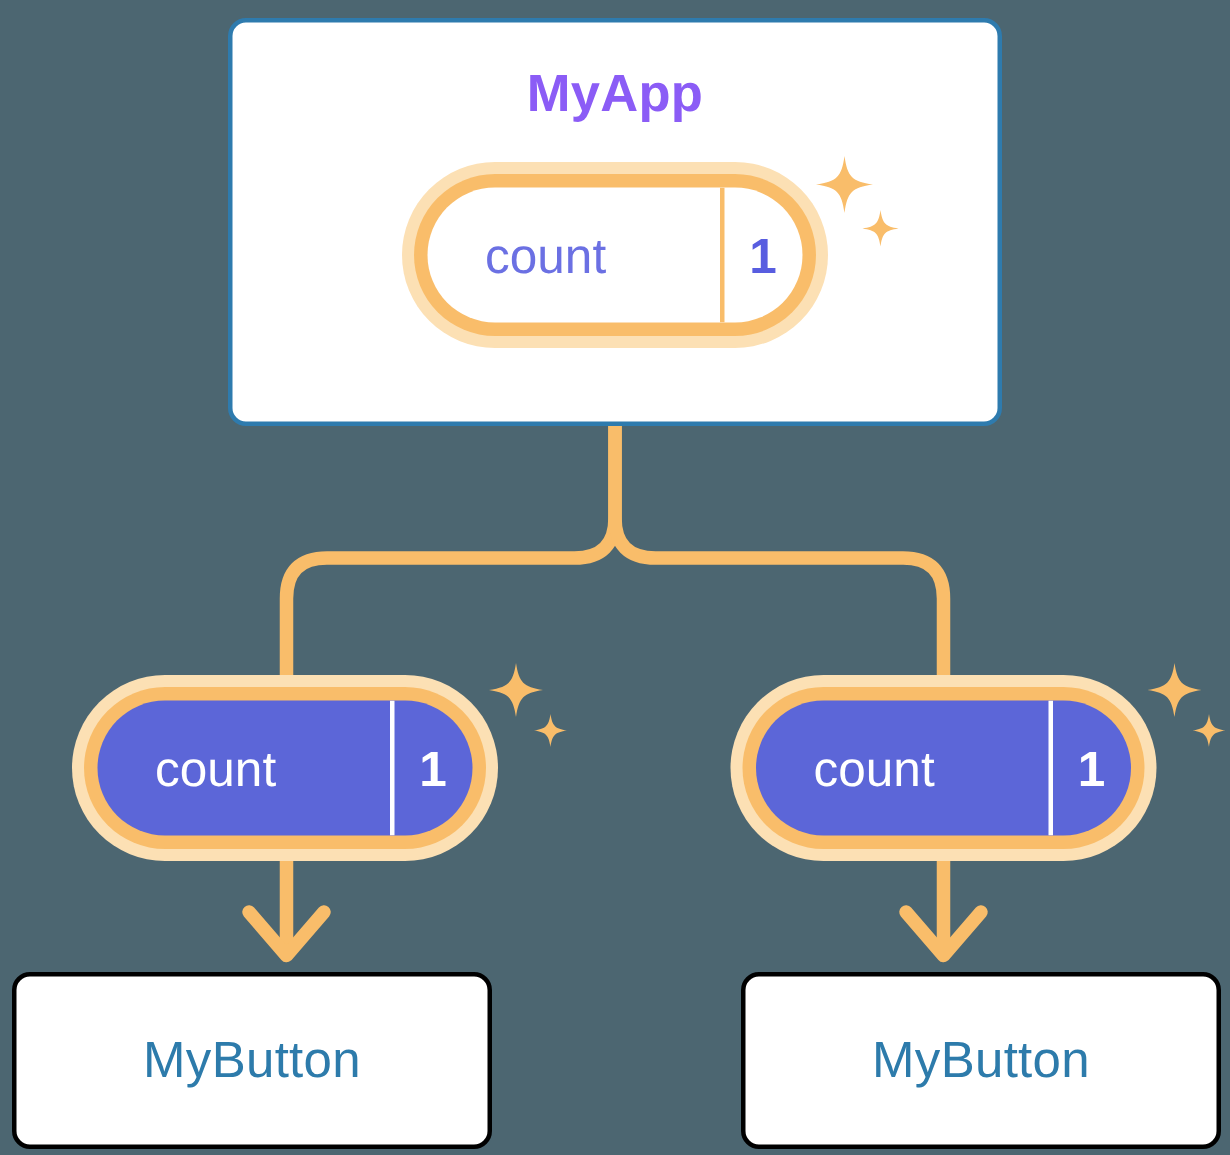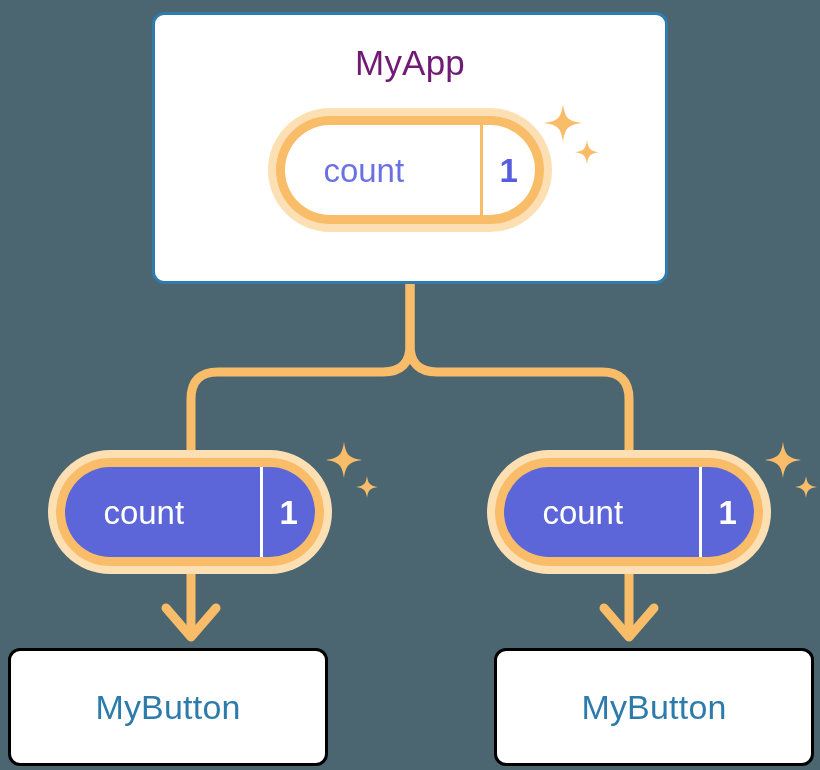--- a/index.html
+++ b/index.html
@@ -43,22 +43,22 @@
     border-radius: 12px;
     box-sizing: border-box;
   }
   .app-title {
     position: absolute;
     top: 28px;
     left: 0;
     width: 100%;
     text-align: center;
     font-size: 35px;
-    font-weight: 400;
-    color: #701a75;
+    font-weight: 700;
+    color: #8b5cf6;
     letter-spacing: 0.2px;
   }
 
   
   .pill {
     position: absolute;
     box-sizing: border-box;
     border-radius: 999px;
     display: flex;
     align-items: stretch;

